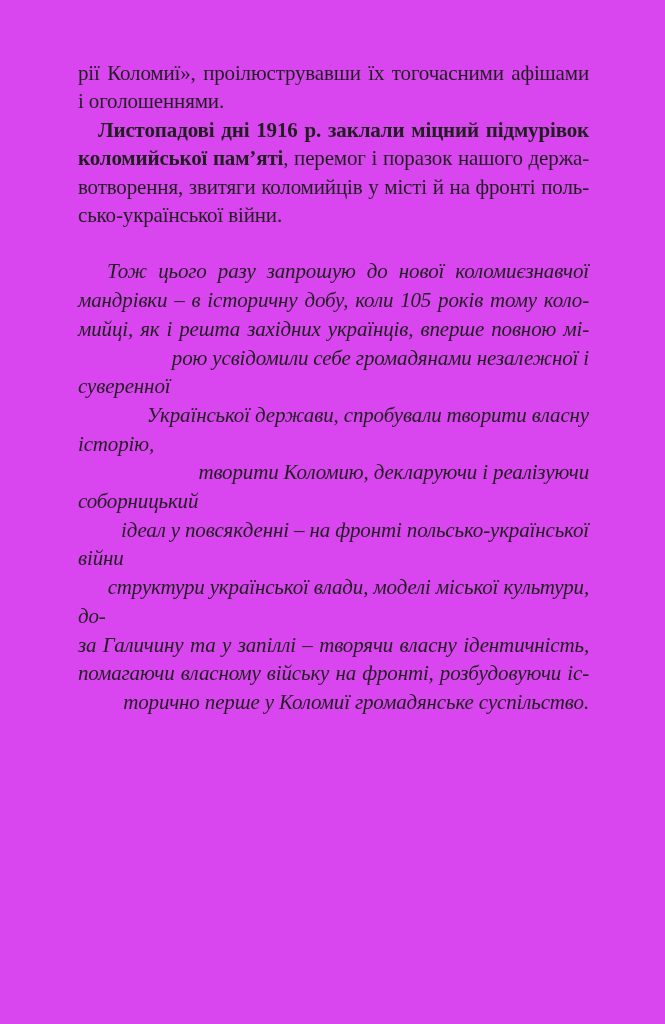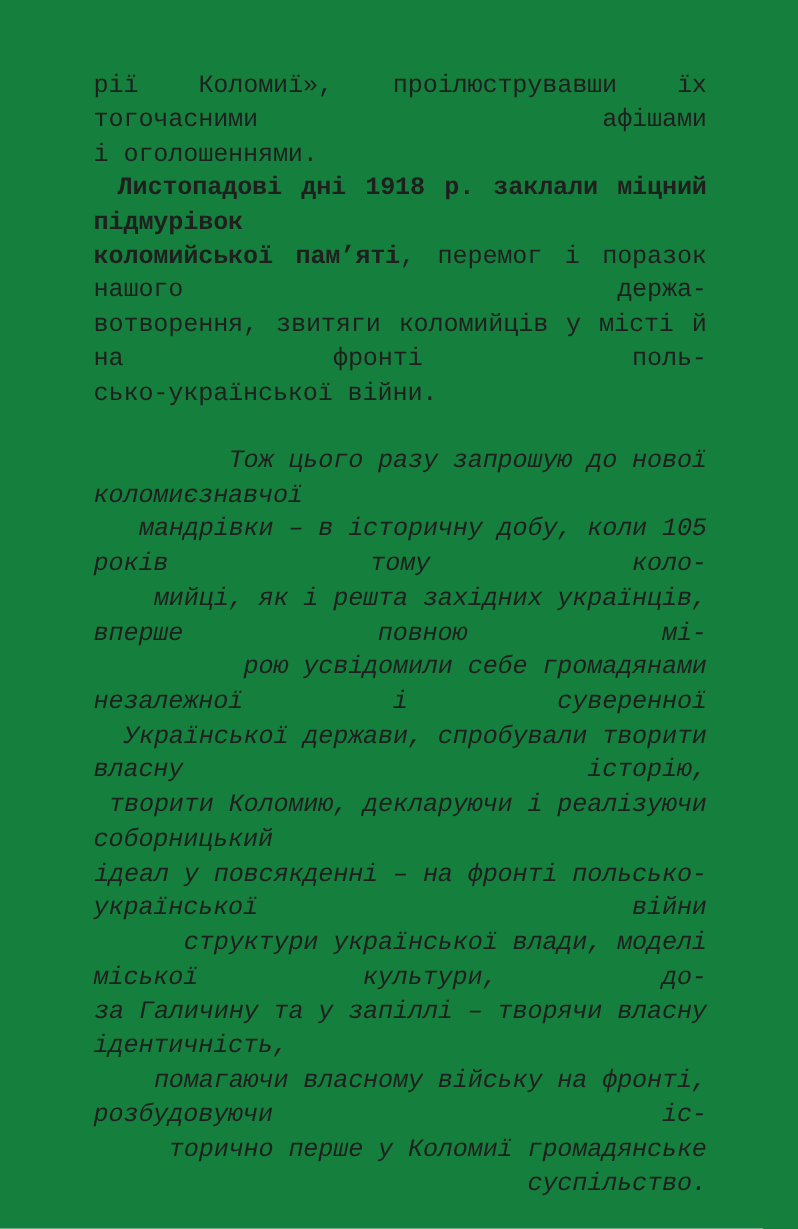--- a/index.html
+++ b/index.html
@@ -4,23 +4,23 @@
 <style>
   html, body {
     margin: 0;
     padding: 0;
     background: #ffffff;
   }
   .page {
     position: relative;
     width: 665px;
     height: 1024px;
-    background: #15803d;
+    background: #d946ef;
     overflow: hidden;
-    font-family: Liberation Mono, monospace;
+    font-family: Liberation Serif, serif;
     color: #1f1f1f;
   }
   .textblock {
     position: absolute;
     left: 78px;
     top: 59px;
     width: 511px;
     font-size: 21px;
     line-height: 28.4px;
     letter-spacing: -0.15px;
@@ -61,21 +61,21 @@
 
 <div class="page">
   <div class="textblock">
 
     <div>
       <div class="line j">рії Коломиї», проілюструвавши їх тогочасними афішами</div>
       <div class="line">і оголошеннями.</div>
     </div>
 
     <div>
-      <div class="line j indent-sm bold">Листопадові дні 1918 р. заклали міцний підмурівок</div>
+      <div class="line j indent-sm bold">Листопадові дні 1916 р. заклали міцний підмурівок</div>
       <div class="line j"><span class="bold">коломийської пам’яті</span><span>, перемог і поразок нашого держа-</span></div>
       <div class="line j">вотворення, звитяги коломийців у місті й на фронті поль-</div>
       <div class="line">сько-української війни.</div>
     </div>
 
     <div class="italic-block">
       <div class="line j indent-lg">Тож цього разу запрошую до нової коломиєзнавчої</div>
       <div class="line j">мандрівки – в історичну добу, коли 105 років тому коло-</div>
       <div class="line j">мийці, як і решта західних українців, вперше повною мі-</div>
       <div class="line j">рою усвідомили себе громадянами незалежної і суверенної</div>

